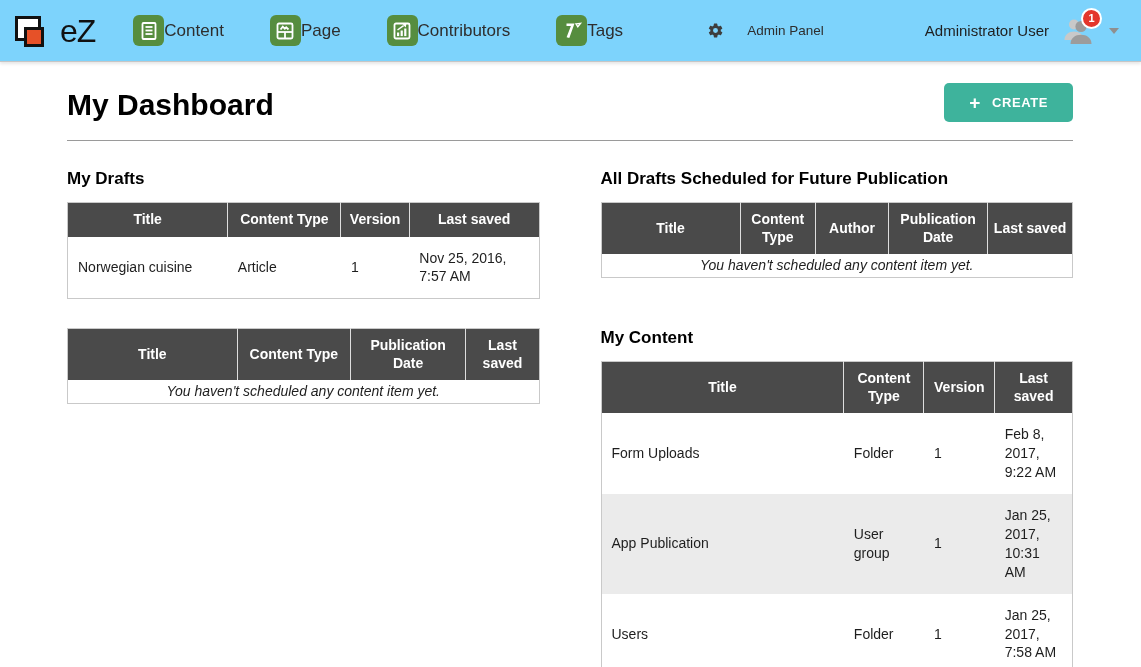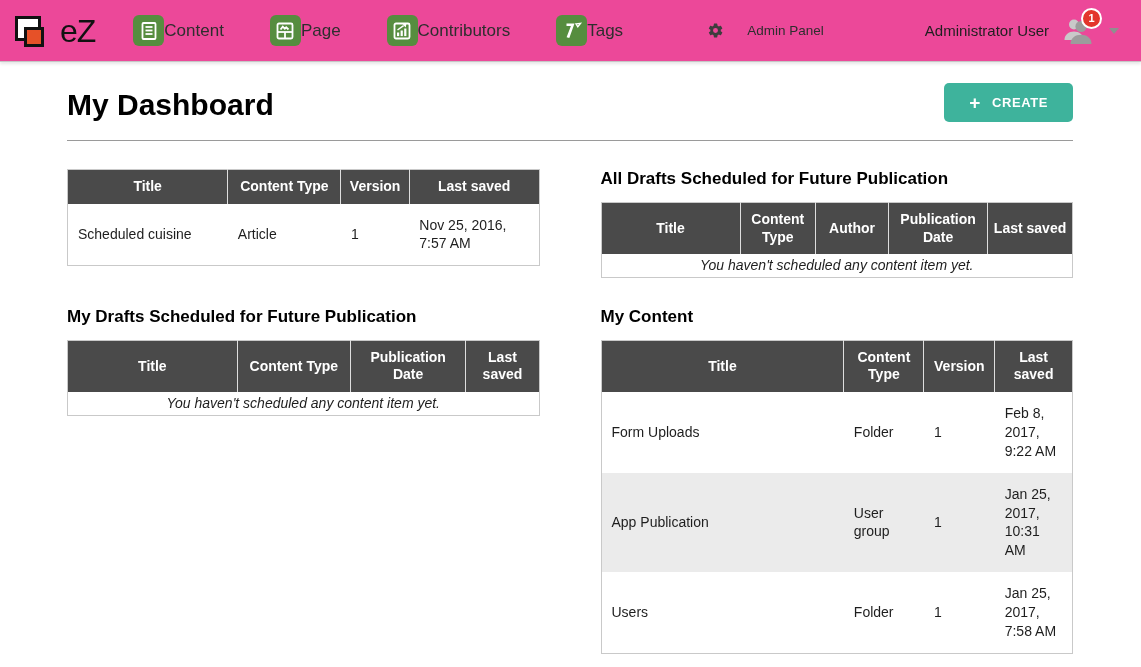--- a/index.html
+++ b/index.html
@@ -2,21 +2,21 @@
 <html><head>
 <meta charset="utf-8">
 <style>
   html,body{margin:0;padding:0}
   body{
     width:1141px;height:667px;overflow:hidden;background:#fff;
     font-family:"Liberation Sans", sans-serif;color:#222;
   }
   
   .navbar{
-    height:61px;display:flex;align-items:center;background:#ec4899;
+    height:61px;display:flex;align-items:center;background:#7dd3fc;
     padding:0 22px 0 14px;border-bottom:1px solid #c6c6c6;
     box-shadow:0 2px 3px rgba(0,0,0,0.10);position:relative;z-index:2;
   }
   .logo{display:flex;align-items:center;cursor:pointer;text-decoration:none}
   .logo-mark{position:relative;width:36px;height:40px;display:inline-block}
   .sq-outline{position:absolute;left:1px;top:5px;width:20px;height:19px;border:3px solid #111;background:#fff}
   .sq-orange{position:absolute;left:10px;top:16px;width:14px;height:14px;background:#e65128;border:3px solid #111}
   .logo-text{font-size:32px;color:#111;margin-left:10px;letter-spacing:-1px;line-height:1}
   .menu{display:flex;align-items:center;gap:46px;margin-left:38px}
   .menu-item{display:flex;align-items:center;cursor:pointer;text-decoration:none}
@@ -147,38 +147,39 @@
     <h1>My Dashboard</h1>
     <button class="create-btn">
       <span class="plus">+</span>
       <span>CREATE</span>
     </button>
   </div>
 
   <div class="grid">
 
     <section class="panel">
+      <h2 class="panel-heading">My Drafts</h2>
       <table class="data-table" data-table="sections.my_drafts">
         <colgroup>
             <col style="width:34%">
             <col style="width:24%">
             <col style="width:14.5%">
             <col style="width:27.5%">
           </colgroup>
       <thead>
             <tr>
               <th>Title</th>
               <th>Content Type</th>
               <th>Version</th>
               <th>Last saved</th>
             </tr>
           </thead>
           <tbody>
             <tr>
-              <td>Scheduled cuisine</td>
+              <td>Norwegian cuisine</td>
               <td>Article</td>
               <td>1</td>
               <td>Nov 25, 2016, 7:57 AM</td>
             </tr>
           </tbody>
         </table>
     </section>
 
     <section class="panel">
       <h2 class="panel-heading">All Drafts Scheduled for Future Publication</h2>
@@ -201,21 +202,20 @@
           </thead>
           <tbody>
             <tr>
               <td colspan="5" class="empty">You haven't scheduled any content item yet.</td>
             </tr>
           </tbody>
         </table>
     </section>
 
     <section class="panel">
-      <h2 class="panel-heading">My Drafts Scheduled for Future Publication</h2>
       <table class="data-table" data-table="sections.my_drafts_scheduled">
         <colgroup>
             <col style="width:36%">
             <col style="width:24%">
             <col style="width:24.5%">
             <col style="width:15.5%">
           </colgroup>
       <thead>
             <tr>
               <th>Title</th>

